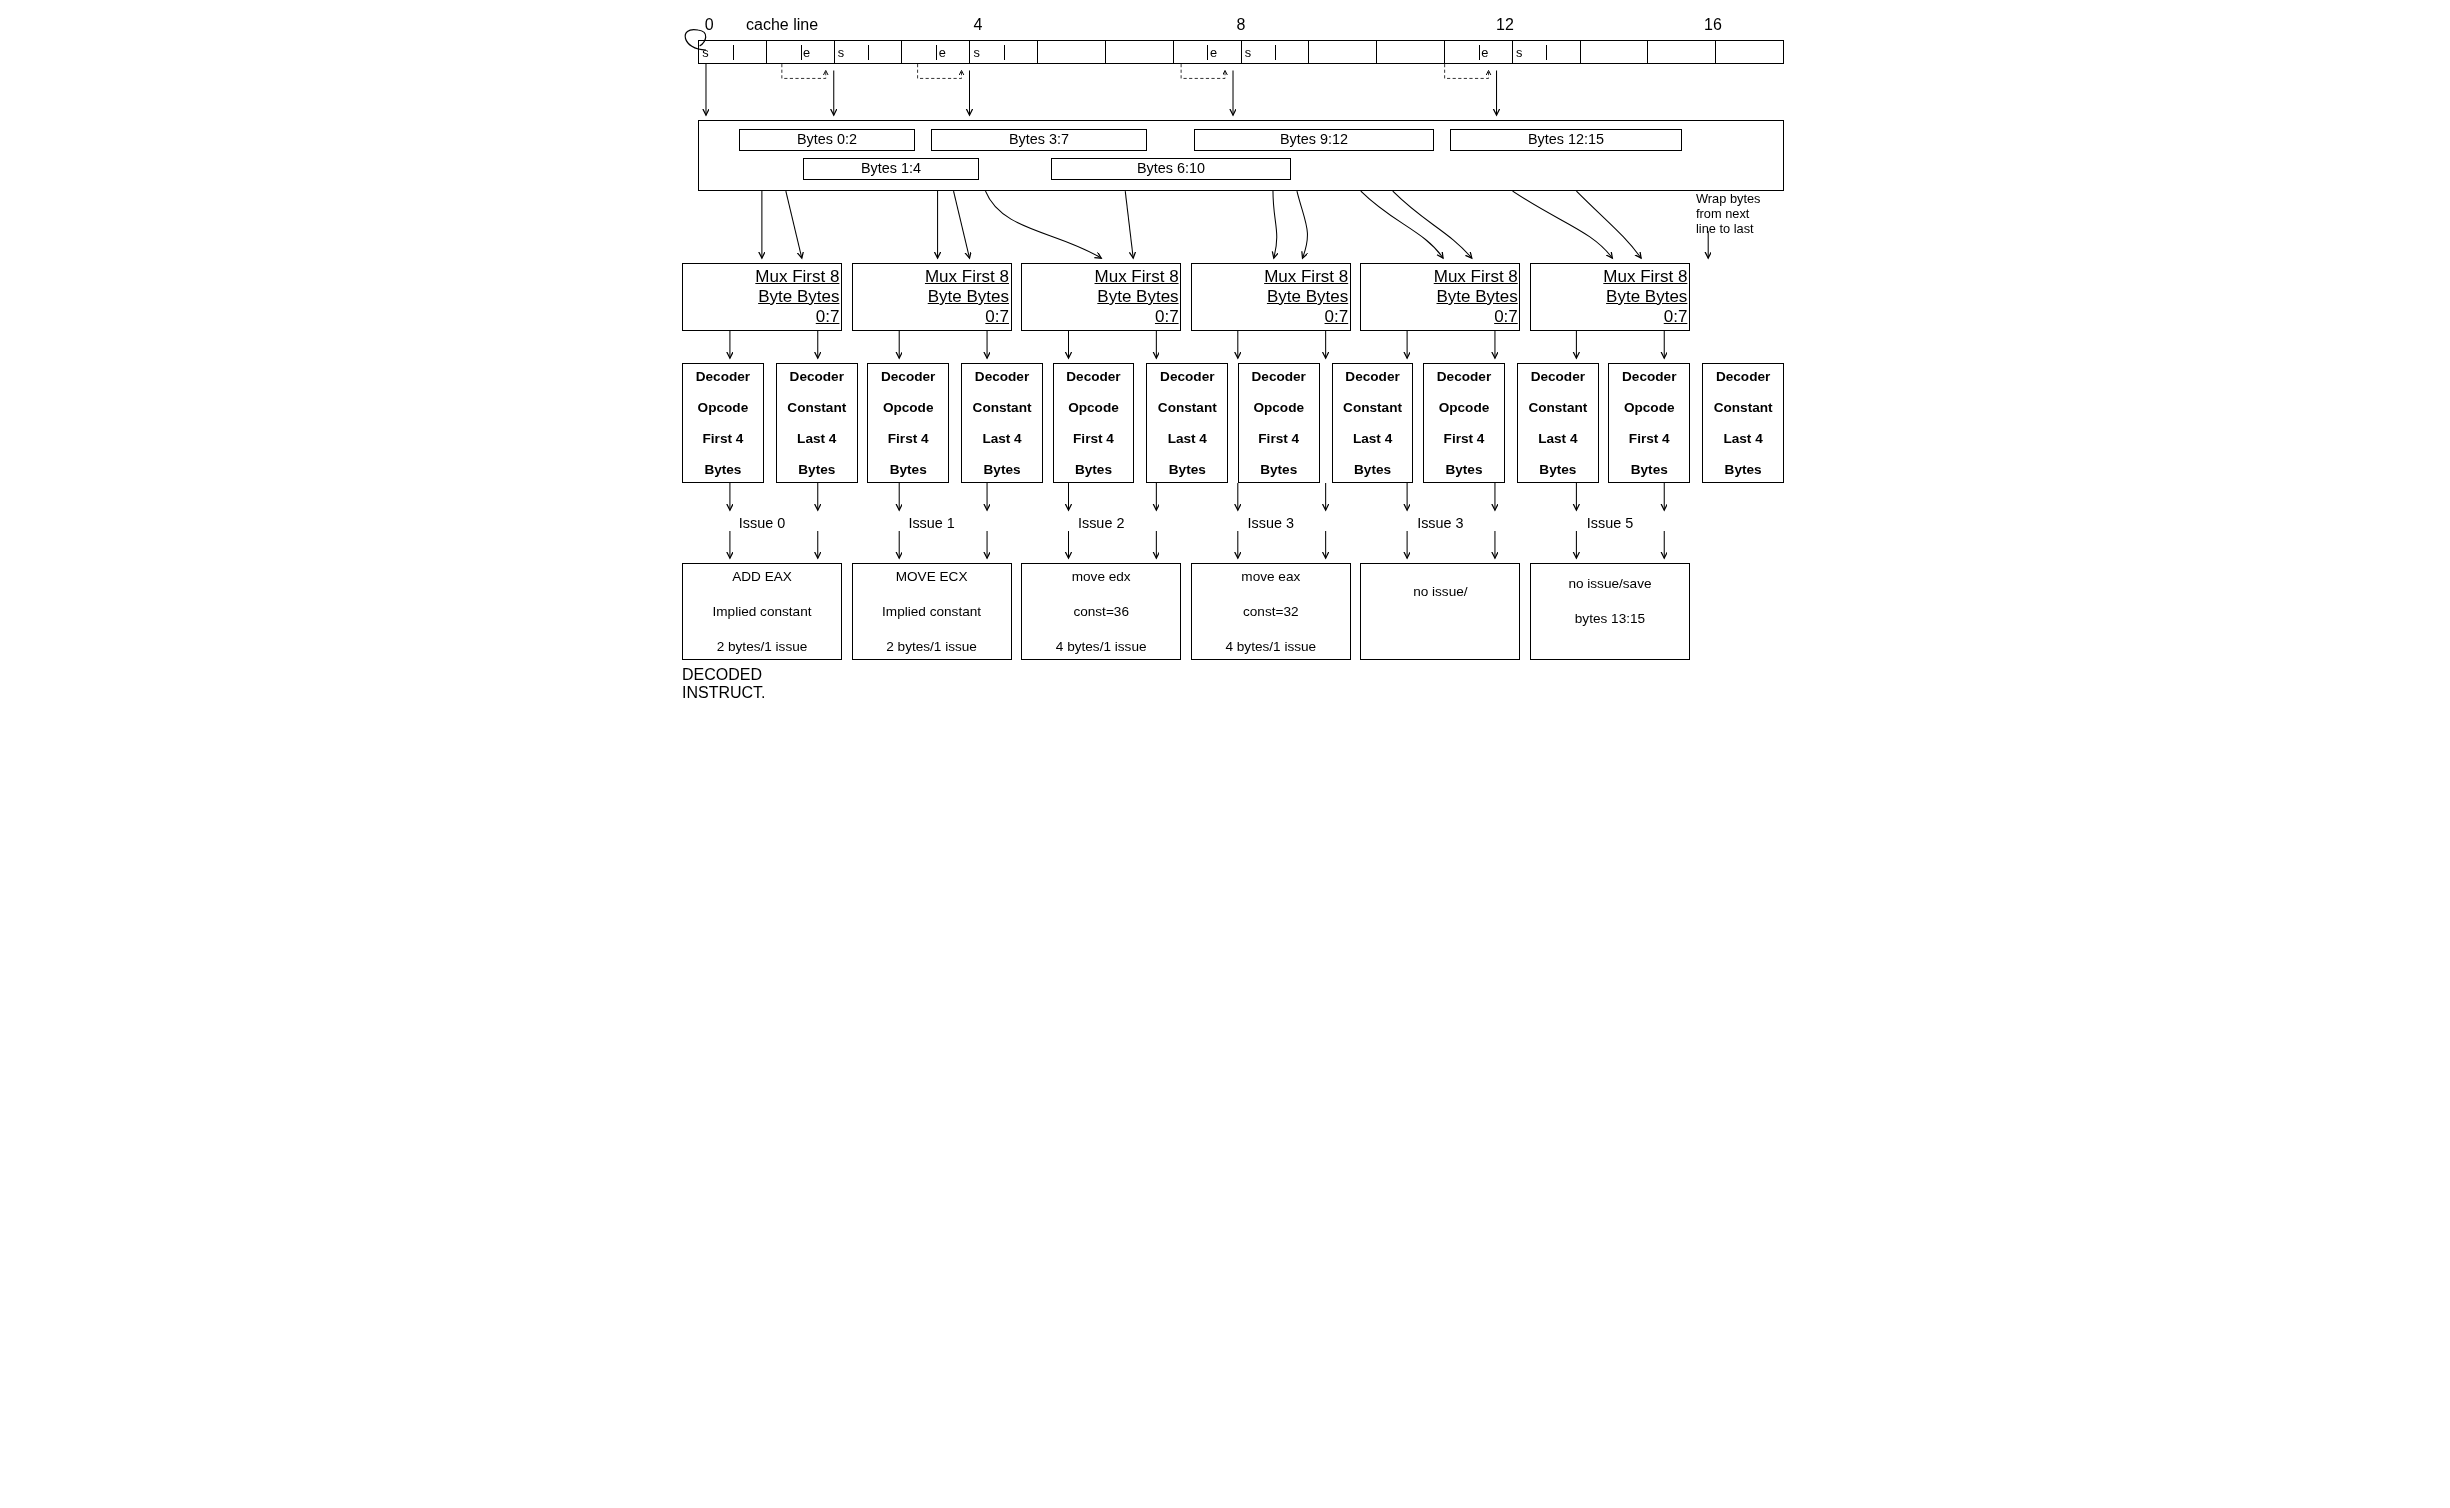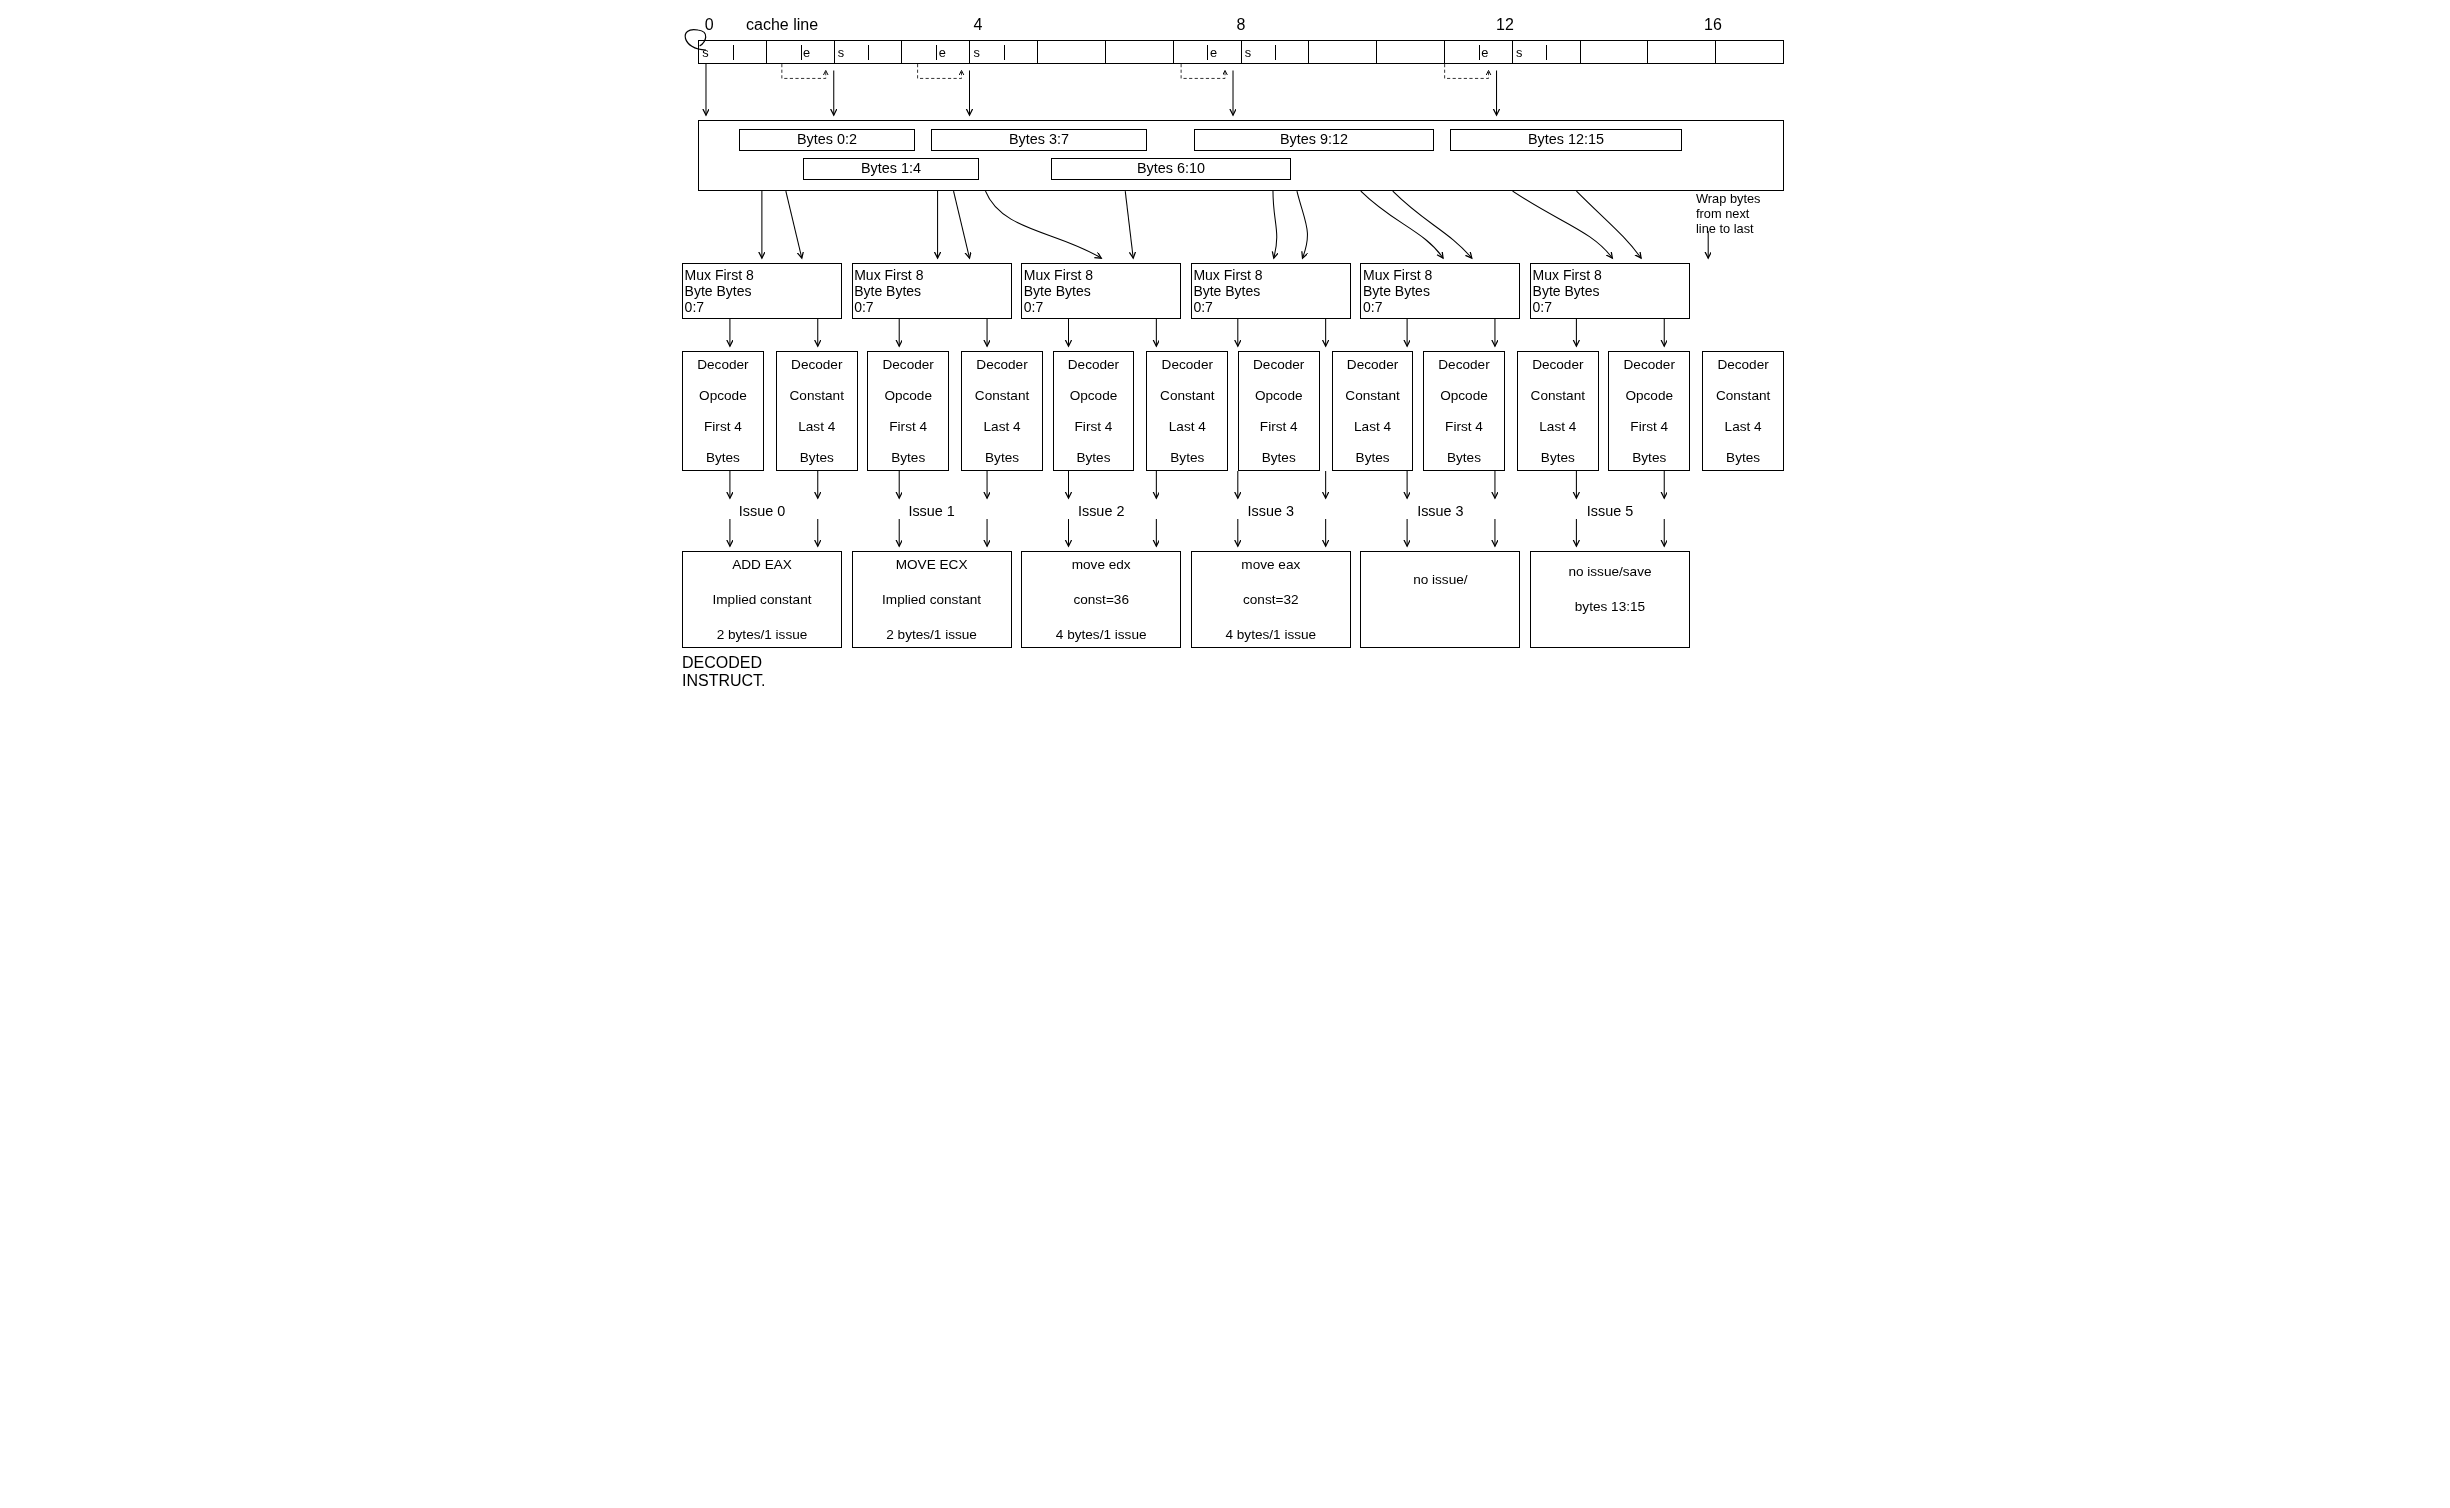--- a/index.html
+++ b/index.html
@@ -113,34 +113,36 @@
     width: 96px;
   }
 
   .mux-row, .dec-row, .issue-lbl-row, .result-row {
     display: flex;
     margin-left: 16px;
     gap: 9.6px;
   }
   .mux-box {
     border: 1.6px solid #000;
-    text-align: left;
+    text-align: right;
     padding: 3.2px 1.6px;
-    font-size: 14px;
+    font-size: 17px;
     width: 160px;
+    text-decoration: underline;
   }
   .arrow-zone3 {
     height: 32px;
     position: relative;
     margin-left: 16px;
   }
   .dec-pair {
     display: flex;
     gap: 12px;
     width: 178px;
+    font-weight: bold;
   }
   .dec-box {
     border: 1.6px solid #000;
     text-align: center;
     padding: 3.2px 1.6px 3.2px 1.6px;
     font-size: 13.6px;
     flex: 1;
     display: flex;
     flex-direction: column;
     justify-content: space-between;

